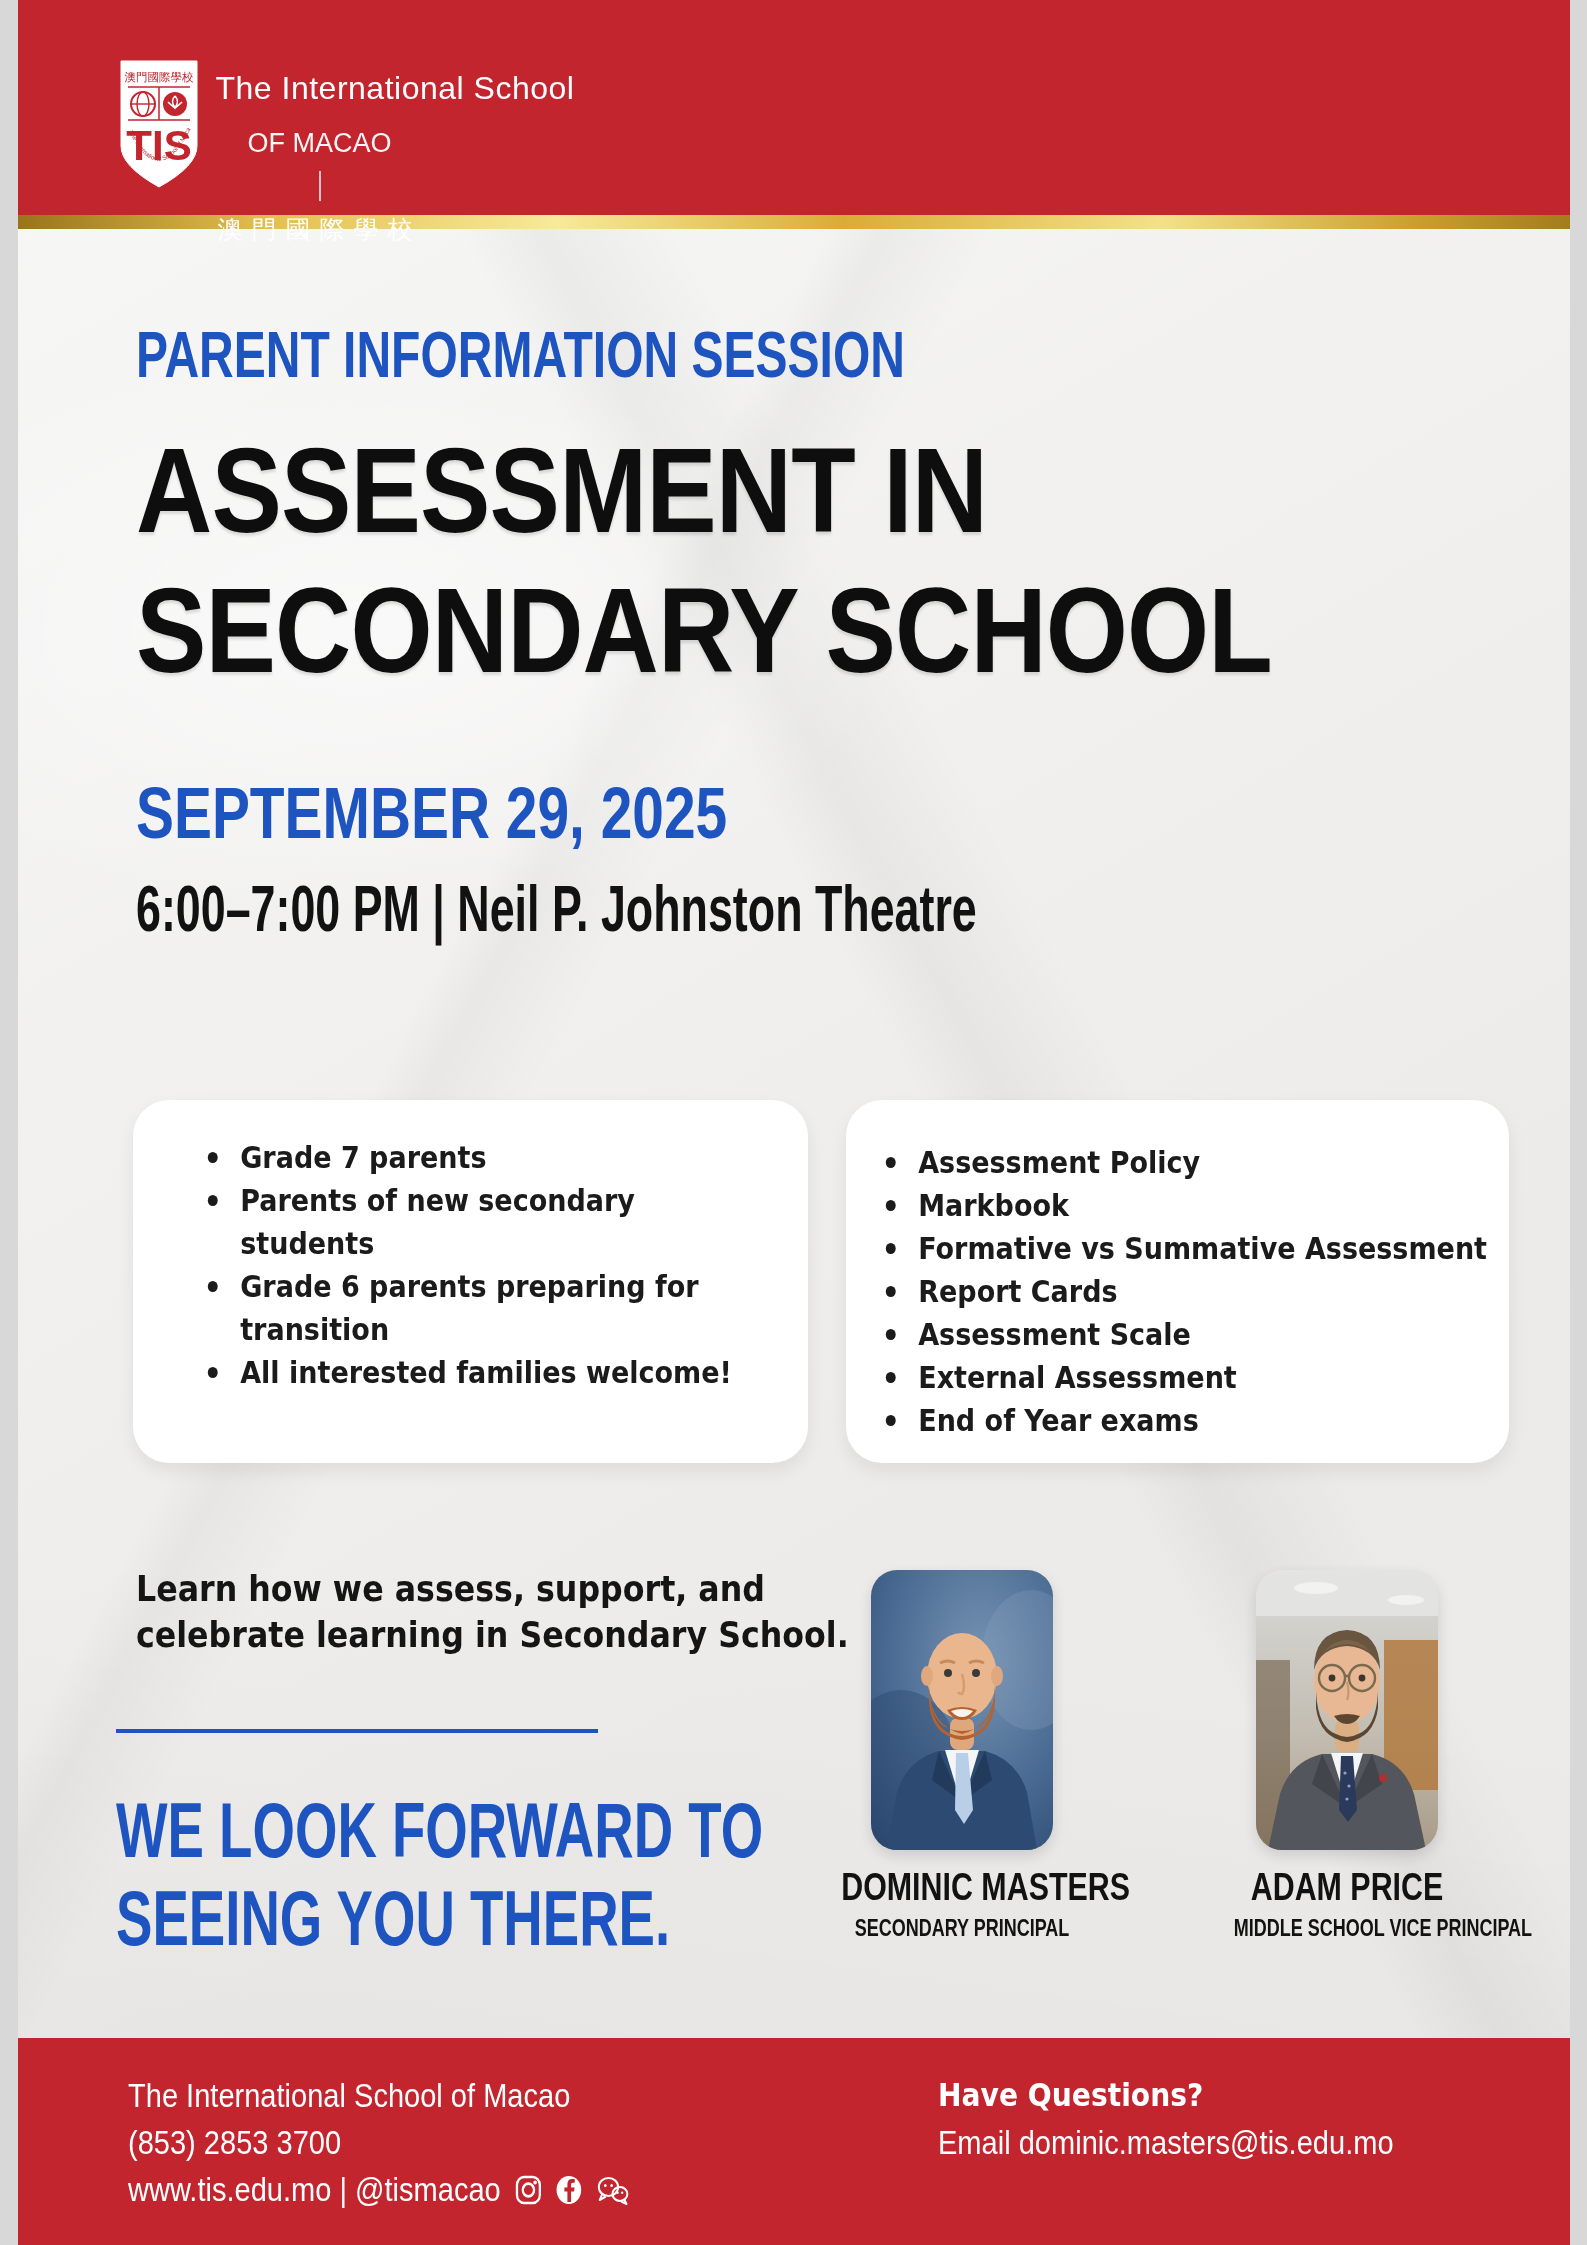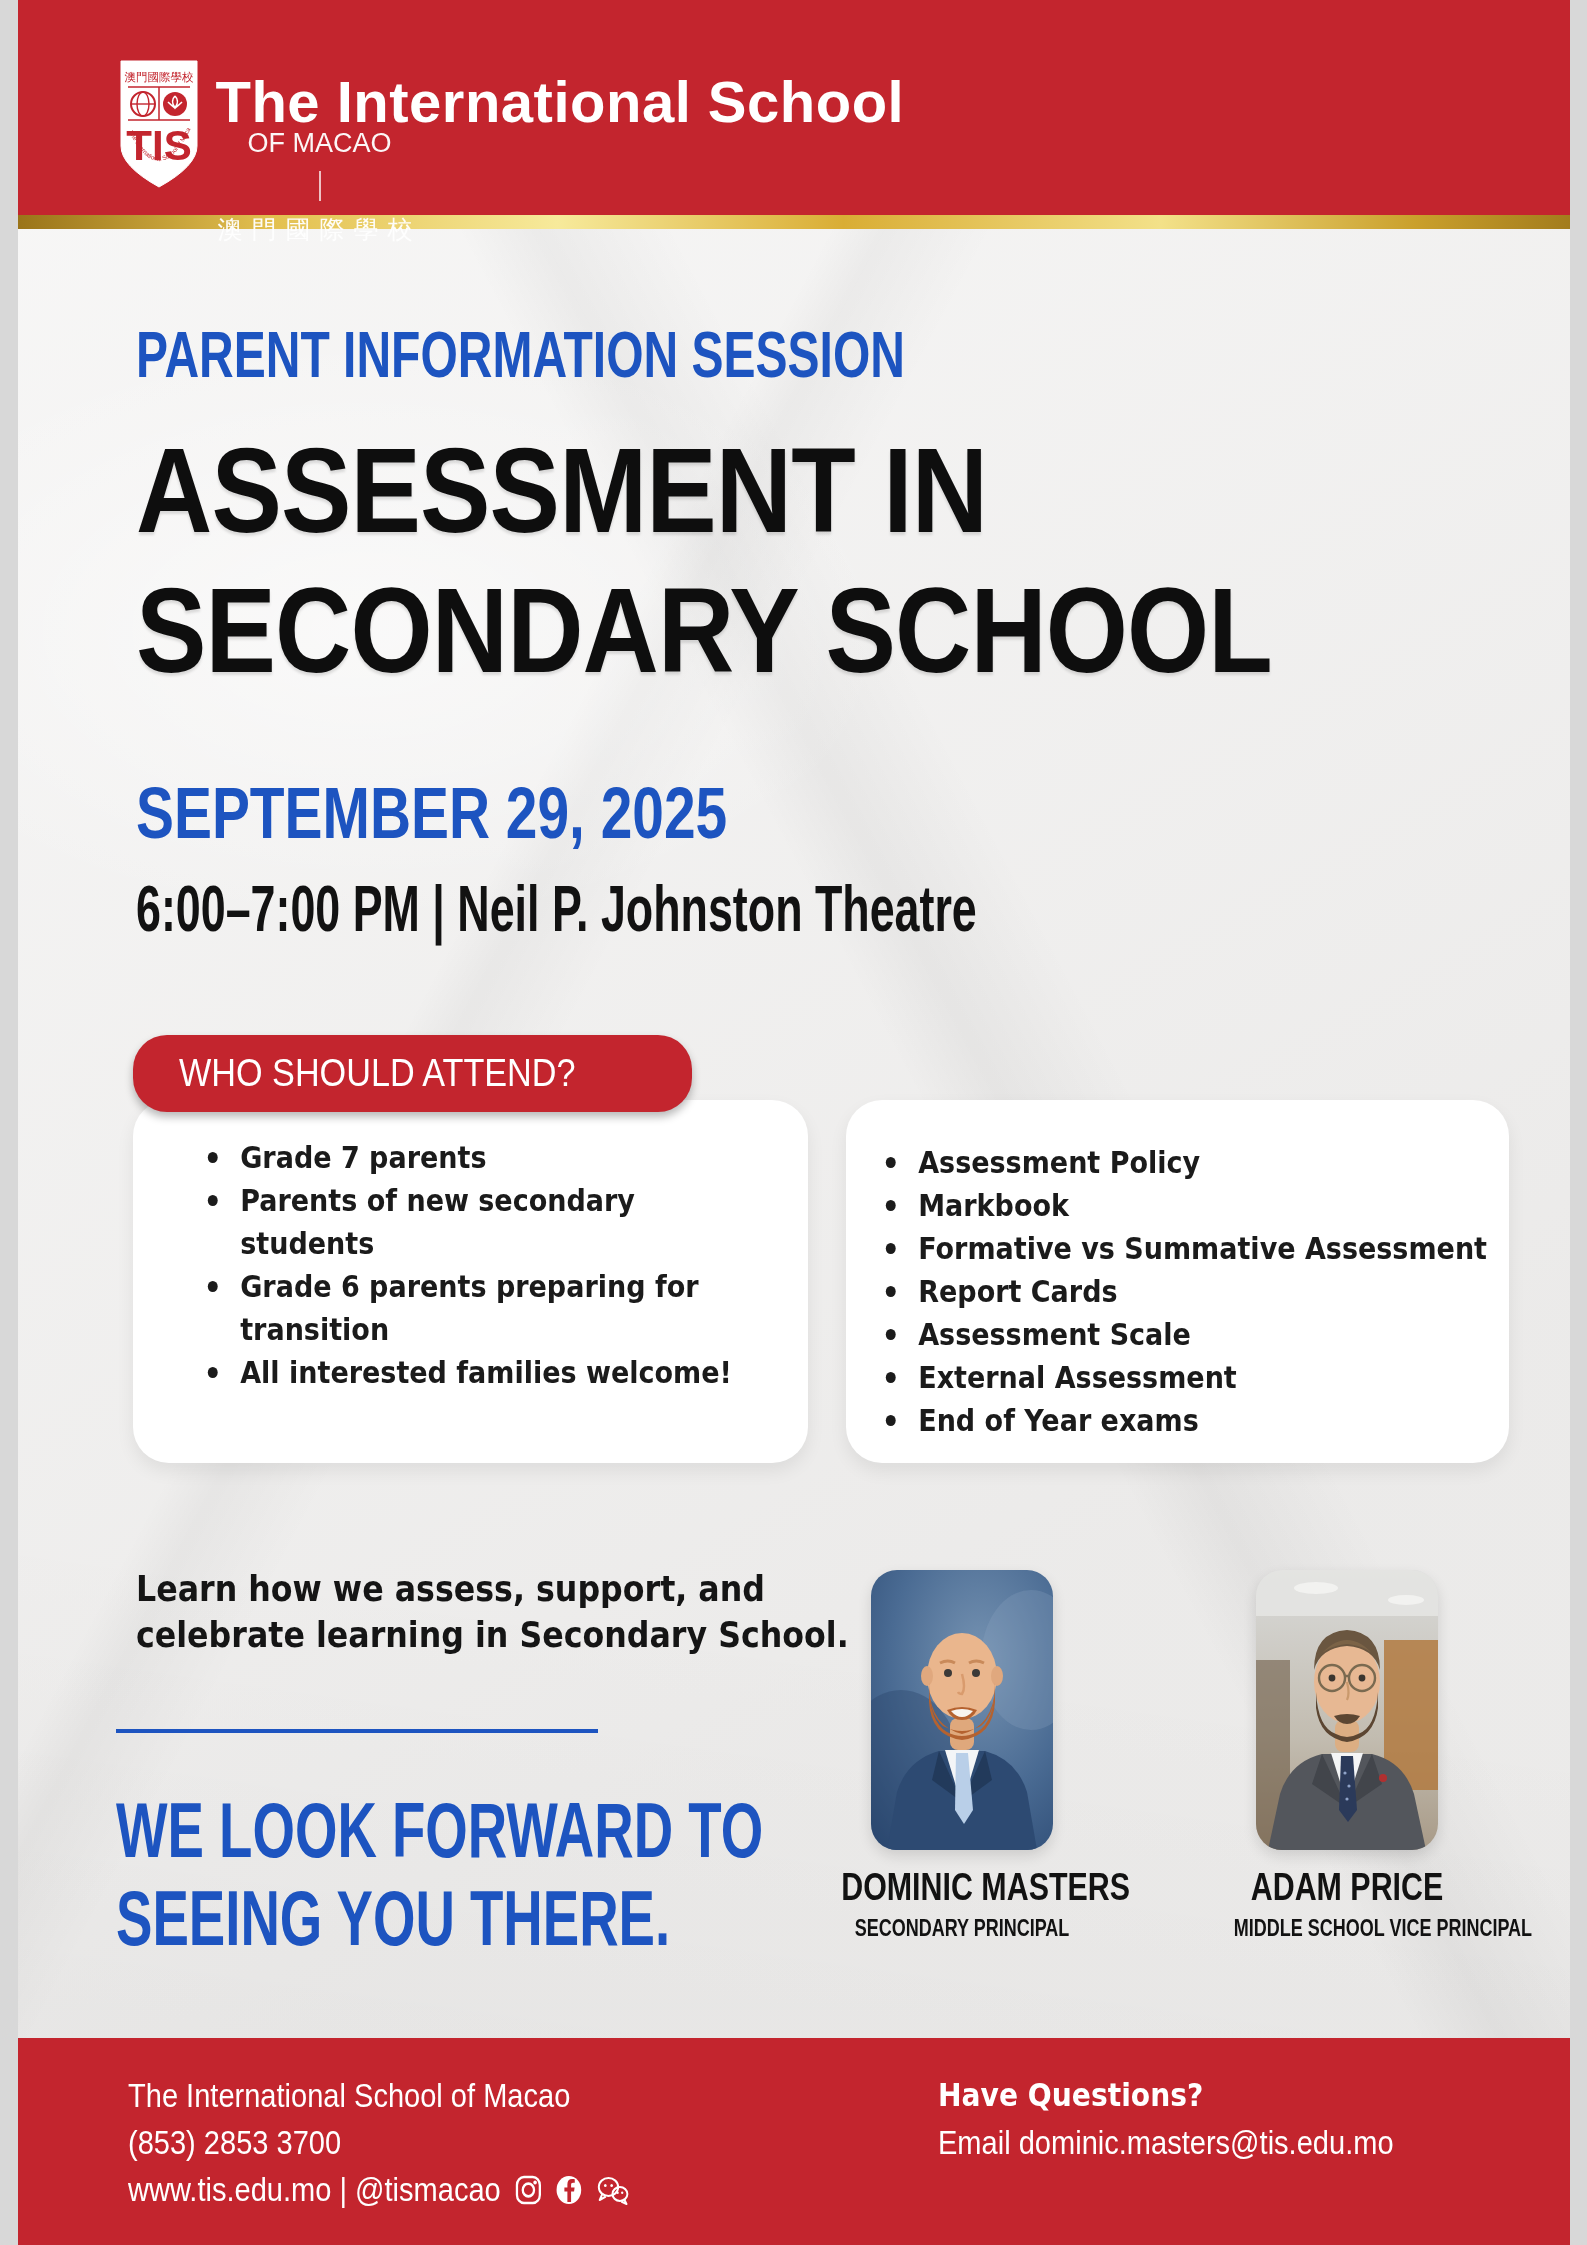--- a/index.html
+++ b/index.html
@@ -13,21 +13,21 @@
       linear-gradient(150deg, rgba(255,255,255,.5), rgba(0,0,0,.025) 70%),
       linear-gradient(8deg, rgba(0,0,0,.03), rgba(0,0,0,0) 30%),
       #F1F0EF;
   }
   .abs{position:absolute;}
   
   .header{left:0;top:0;width:1587px;height:215px;background:#C3252E;}
   .goldbar{left:0;top:215px;width:1587px;height:14px;
     background:linear-gradient(90deg,#9a7419,#e3c04f 16%,#f7ea9b 34%,#d9ad35 52%,#f3e189 72%,#caa02c 88%,#9a7419);}
   .logo{left:100px;top:58px;width:82px;height:132px;}
-  .brand-name{left:198px;top:72px;color:#fff;font-size:58px;font-weight:700;line-height:1.05;letter-spacing:.5px;}
+  .brand-name{left:198px;top:72px;color:#fff;font-size:32px;font-weight:400;line-height:1.05;letter-spacing:.5px;}
   .brand-sub{left:200px;top:128px;color:#fff;font-size:27px;font-weight:400;display:flex;align-items:center;gap:12px;opacity:.96;flex-direction:column;}
   .brand-sub .cjk{letter-spacing:9px;font-size:25px;}
   .brand-sub .vdiv{display:inline-block;width:2px;height:30px;background:rgba(255,255,255,.75);}
   
   .kicker{left:118px;top:318px;font-size:64px;font-weight:700;color:#1D54C0;transform:scaleX(.75);transform-origin:left top;white-space:nowrap;}
   .title{left:118px;top:420px;font-size:120px;font-weight:800;color:#0e0e0e;line-height:140px;letter-spacing:-1px;
     transform:scaleX(.88);transform-origin:left top;white-space:nowrap;text-shadow:0 3px 3px rgba(0,0,0,.12);}
   .date{left:118px;top:772px;font-size:72px;font-weight:700;color:#1D54C0;transform:scaleX(.79);transform-origin:left top;white-space:nowrap;}
   .timevenue{left:118px;top:872px;font-size:64px;font-weight:700;color:#121212;transform:scaleX(.70);transform-origin:left top;white-space:nowrap;}
   
@@ -111,23 +111,20 @@
   </div>
 
   <div class="abs kicker">PARENT INFORMATION SESSION</div>
   <div class="abs title">
     <div>ASSESSMENT IN</div>
     <div>SECONDARY SCHOOL</div>
   </div>
   <div class="abs date">SEPTEMBER 29, 2025</div>
   <div class="abs timevenue">6:00–7:00 PM | Neil P. Johnston Theatre</div>
 
-  <div class="abs tab tab-attend">
-    <span class="t">WHO SHOULD ATTEND?</span>
-  </div>
   <div class="abs card card-attend"></div>
   <div class="abs card card-learn"></div>
 
   <ul class="abs blist blist-attend">
     <li>Grade 7 parents</li>
     <li>Parents of new secondary students</li>
     <li>Grade 6 parents preparing for transition</li>
     <li>All interested families welcome!</li>
   </ul>
 

